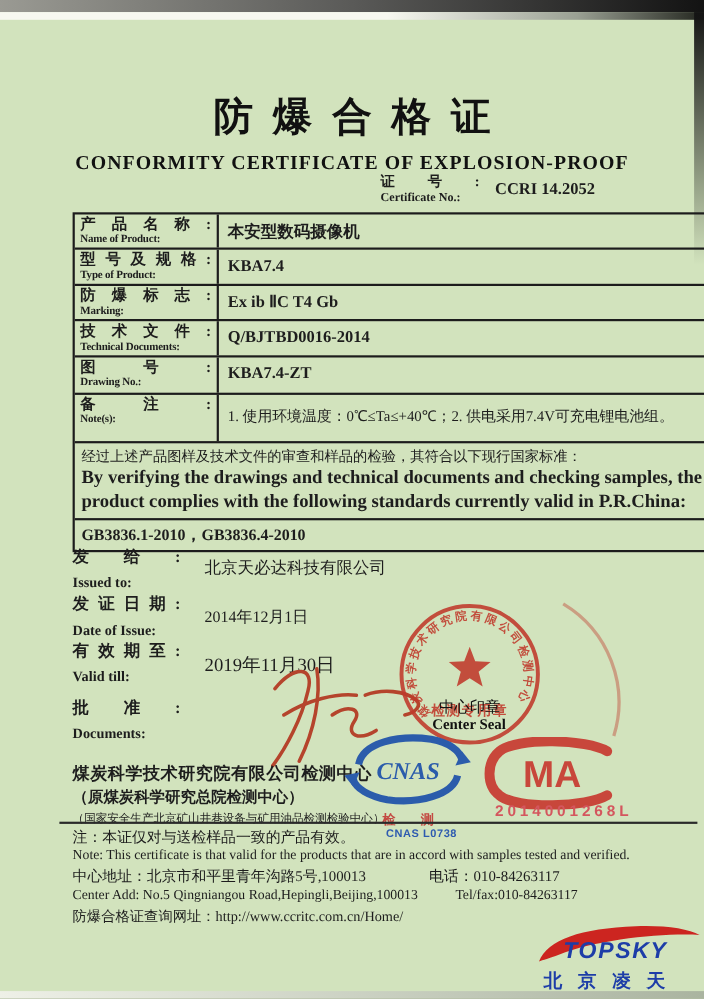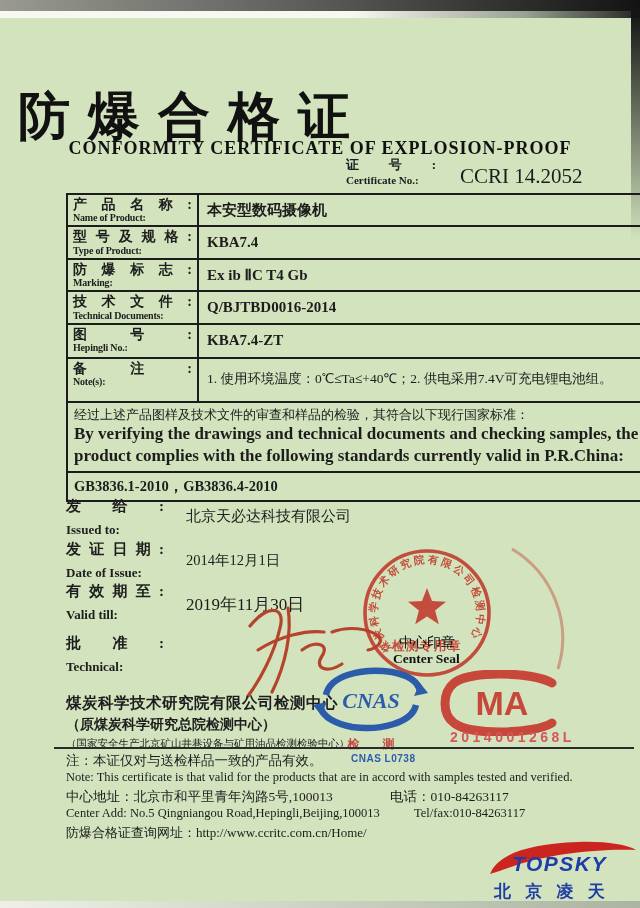--- a/index.html
+++ b/index.html
@@ -11,29 +11,29 @@
   .edge-top { position:absolute; left:0; top:0; width:100%; height:11px;
     background:linear-gradient(to right,#9a9a93,#5a5a58 50%,#131313); }
   .edge-top-white { position:absolute; left:0; top:11px; width:100%; height:7px;
     background:linear-gradient(to right,#f7f8f0 55%,#9aa093 82%,#23261f); }
   .edge-right { position:absolute; right:0; top:11px; width:9px; height:230px;
     background:linear-gradient(to bottom,#141414,rgba(20,20,20,0)); }
   .edge-bottom { position:absolute; left:0; bottom:0; width:100%; height:7px;
     background:linear-gradient(to right,#eef0e7,#aab4a0); }
 
   
-  .title { position:absolute; left:0; top:82px; width:100%; 
-    font-size:52px; font-weight:bold; letter-spacing:18px; text-indent:18px; color:#111; }
+  .title { position:absolute; left:0; top:82px; width:100%; text-align:center;
+    font-size:36px; font-weight:bold; letter-spacing:18px; text-indent:18px; color:#111; }
   .subtitle { position:absolute; left:0; top:138px; width:100%; text-align:center;
     font-size:18px; font-weight:bold; letter-spacing:1px; color:#111; }
   .certno { position:absolute; left:346px; top:156px; display:flex; align-items:flex-start; }
   .certno-labels { width:90px; }
   .certno-cn { font-size:13px; font-weight:bold; text-align:justify; text-align-last:justify; }
   .certno-en { font-size:11px; font-weight:bold; white-space:nowrap; }
-  .certno-value { font-size:21px; font-weight:normal; margin-left:24px; margin-top:8px; white-space:nowrap; }
+  .certno-value { font-size:15px; font-weight:bold; margin-left:14px; margin-top:8px; white-space:nowrap; }
 
   
   .spec { position:absolute; left:66px; top:193px; width:608px; border:2px solid #1c1c1c; }
   .spec-row { display:flex; border-bottom:2px solid #1c1c1c; }
   .spec-row:nth-child(1){ min-height:30px; } .spec-row:nth-child(2){ min-height:30px; }
   .spec-row:nth-child(3){ min-height:32px; } .spec-row:nth-child(4){ min-height:32px; }
   .spec-row:nth-child(5){ min-height:34px; } .spec-row:nth-child(6){ min-height:44px; }
   .spec-label { width:131px; border-right:2px solid #1c1c1c; padding:2px 5px 1px 5px; }
   .lbl-cn { display:block; font-size:14px; font-weight:bold; text-align:justify; text-align-last:justify; line-height:1.1; }
   .lbl-en { display:block; font-size:10px; font-weight:bold; white-space:nowrap; line-height:1.2; letter-spacing:-0.2px; }
@@ -129,21 +129,21 @@
     <div class="spec-row">
       <div class="spec-label">
         <span class="lbl-cn">技术文件:</span>
         <span class="lbl-en">Technical Documents:</span>
       </div>
       <div class="spec-value">Q/BJTBD0016-2014</div>
     </div>
     <div class="spec-row">
       <div class="spec-label">
         <span class="lbl-cn">图号:</span>
-        <span class="lbl-en">Hepingli No.:</span>
+        <span class="lbl-en">Drawing No.:</span>
       </div>
       <div class="spec-value">KBA7.4-ZT</div>
     </div>
     <div class="spec-row">
       <div class="spec-label">
         <span class="lbl-cn">备注:</span>
         <span class="lbl-en">Note(s):</span>
       </div>
       <div class="spec-value note">1. 使用环境温度：0℃≤Ta≤+40℃；2. 供电采用7.4V可充电锂电池组。</div>
     </div>
@@ -167,21 +167,21 @@
   <div class="issue-value" style="top:551px; font-size:14.5px">2014年12月1日</div>
 
   <div class="issue-label" style="top:582px">
     <span class="i-cn">有效期至:</span>
     <span class="i-en">Valid till:</span>
   </div>
   <div class="issue-value" style="top:593px; font-size:17px">2019年11月30日</div>
 
   <div class="issue-label" style="top:634px">
     <span class="i-cn">批准:</span>
-    <span class="i-en">Technical:</span>
+    <span class="i-en">Documents:</span>
   </div>
 
   <svg class="signature-svg" width="168" height="118" viewBox="0 0 168 118">
     <g stroke="#b5442c" stroke-width="3.2" fill="none" stroke-linecap="round">
       <path d="M22,34 C40,12 58,14 52,36 C46,62 32,88 20,104"></path>
       <path d="M60,16 C64,40 58,72 44,100"></path>
       <path d="M30,58 C52,44 78,38 96,40"></path>
       <path d="M74,58 C88,48 102,52 94,64 C86,76 98,82 114,72"></path>
       <path d="M104,40 C120,34 140,36 150,44 C156,49 150,56 140,58"></path>
     </g>

